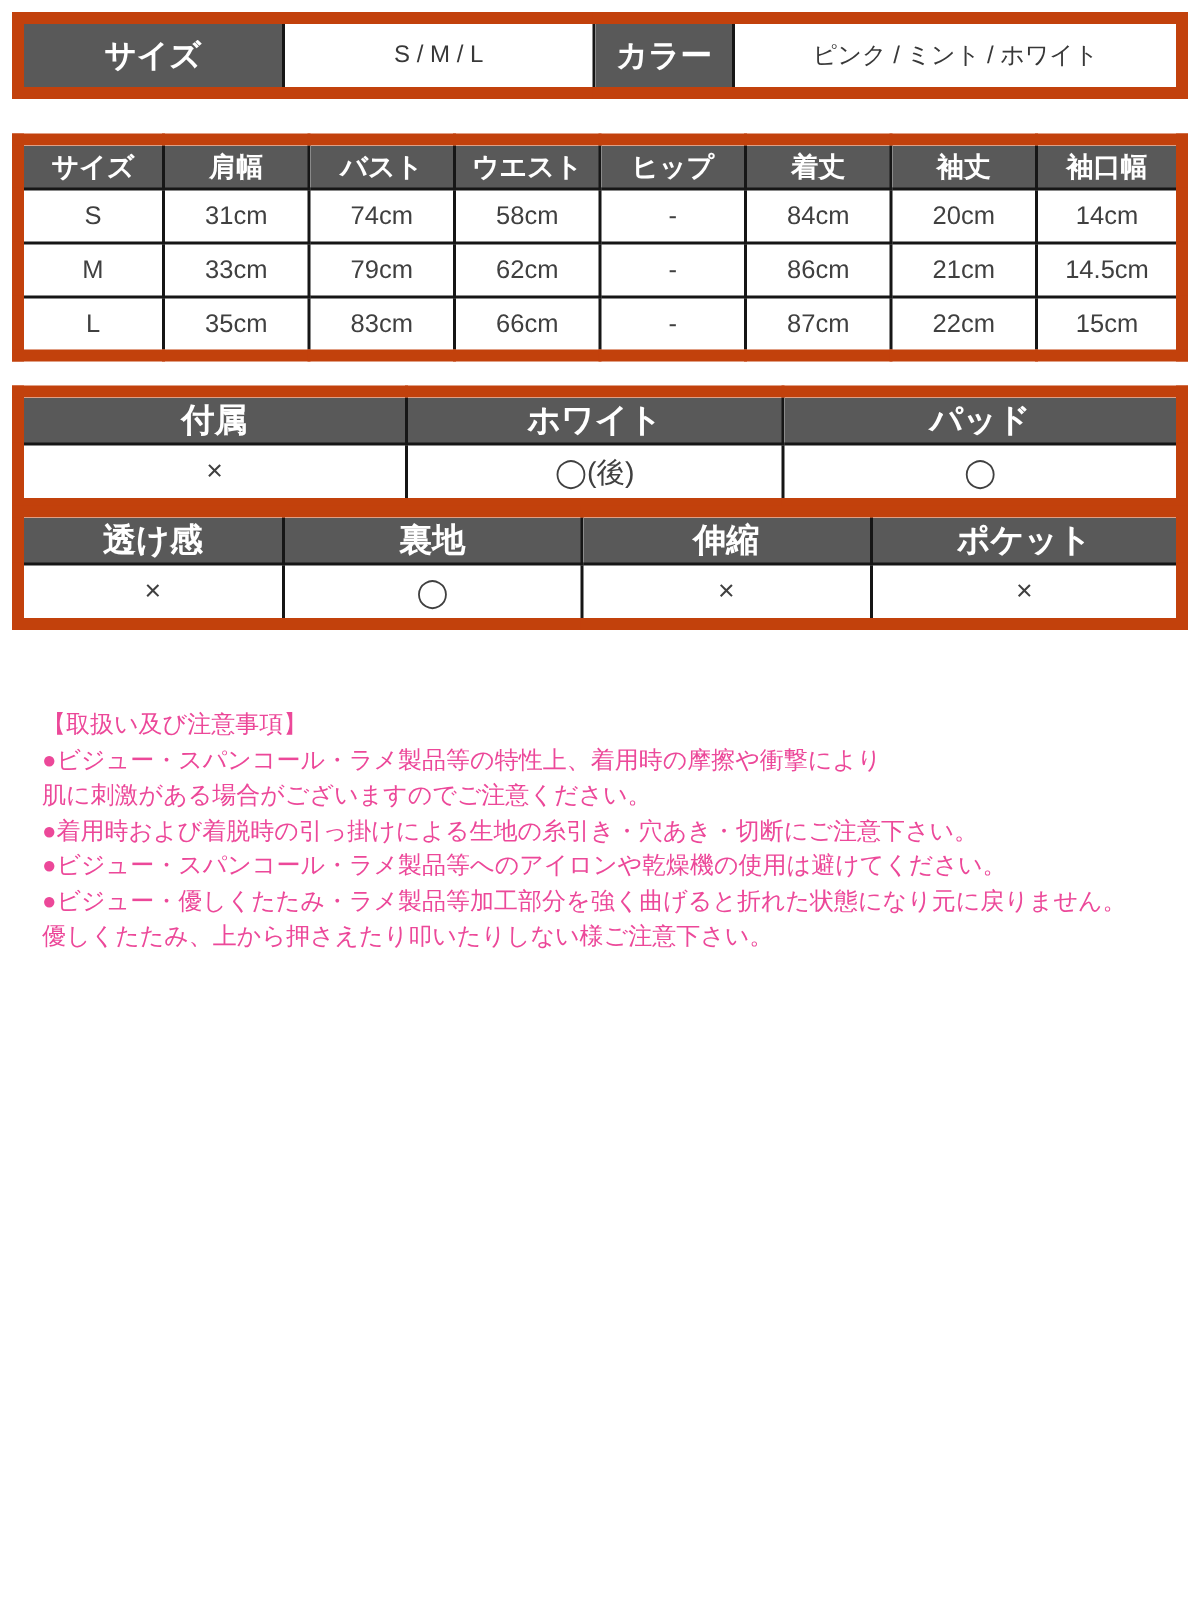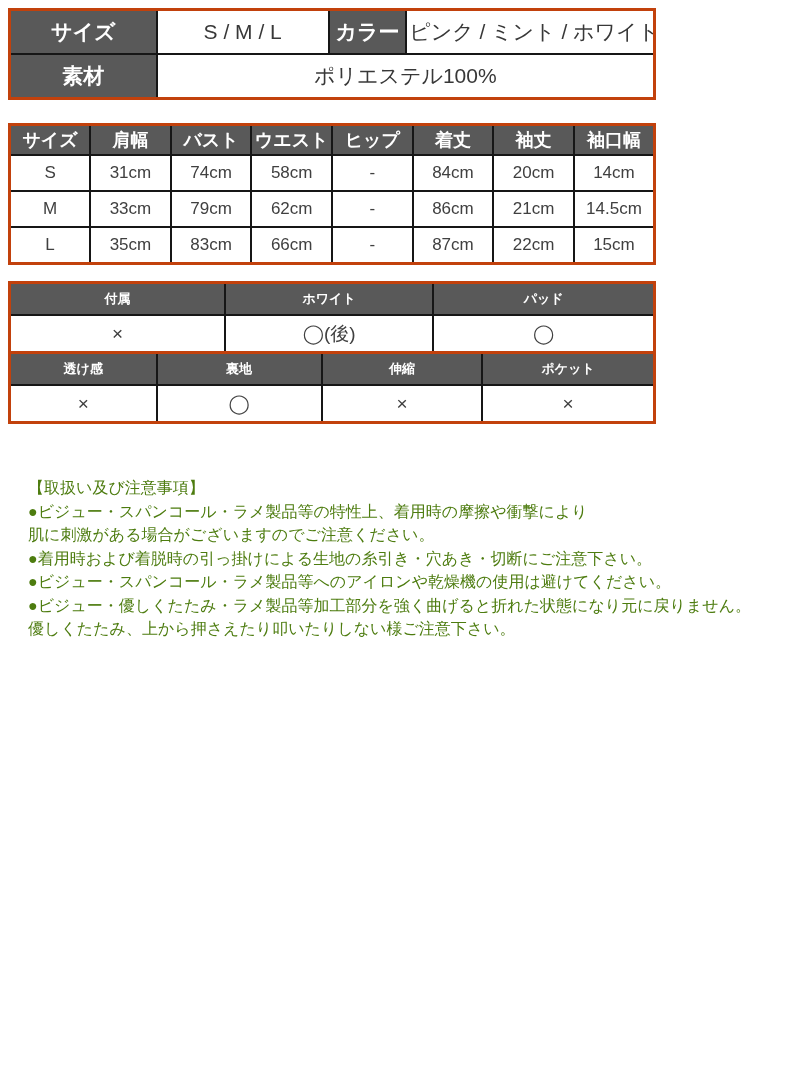--- a/index.html
+++ b/index.html
@@ -6,61 +6,61 @@
   body {
     width:800px; height:1067px;
     font-family:"Liberation Sans", sans-serif;
     color:#383838;
     -webkit-font-smoothing:antialiased;
   }
   .wrap { padding:8px; }
 
   table.spec {
     border-collapse:collapse;
-    width:648px;
+    width:784px;
     table-layout:fixed;
-    border:3px solid #c2410c;
+    border:8px solid #c2410c;
   }
   table.spec th, table.spec td {
     border:2px solid #161616;
     text-align:center;
     vertical-align:middle;
     padding:0 2px;
     overflow:hidden;
     white-space:nowrap;
   }
   th.hd {
     background:#595959;
     color:#ffffff;
     font-weight:bold;
   }
 
   
-  .t1 th, .t1 td { height:42px; font-size:21px; }
+  .t1 th, .t1 td { height:42px; font-size:16px; }
   .t1 th { font-size:21px; }
 
   
   .t2 { margin-top:23px; }
   .t2 th { height:28px; font-size:18px; }
   .t2 td { height:34px; font-size:17px; color:#404040; }
 
   
   .t3 { margin-top:16px; }
   .t4 { margin-top:-3px; }
-  .t3 th, .t4 th { height:30px; font-size:13px; }
+  .t3 th, .t4 th { height:30px; font-size:22px; }
   .t3 td, .t4 td { height:35px; font-size:19px; color:#404040; }
 
   
   .notes {
     margin-top:52px;
     margin-left:20px;
     margin-right:14px;
     font-size:16px;
     line-height:23.5px;
-    color:#4d7c0f;
+    color:#ec4899;
   }
   .notes .line { white-space:nowrap; }
 </style>
 </head>
 <body>
 
 <div class="wrap">
 
   <table class="spec t1">
     <colgroup>
@@ -68,24 +68,20 @@
         <col style="width:26.7%">
         <col style="width:12.0%">
         <col style="width:38.5%">
     </colgroup>
     <tbody>
         <tr>
       <th class="hd">サイズ</th>
       <td>S / M / L</td>
       <th class="hd">カラー</th>
       <td>ピンク / ミント / ホワイト</td>
-    </tr>
-    <tr>
-      <th class="hd">素材</th>
-      <td colspan="3">ポリエステル100%</td>
     </tr>
   </tbody>
     </table>
 
   <table class="spec t2">
     <tbody>
         <tr>
       <th class="hd">サイズ</th>
       <th class="hd">肩幅</th>
       <th class="hd">バスト</th>

